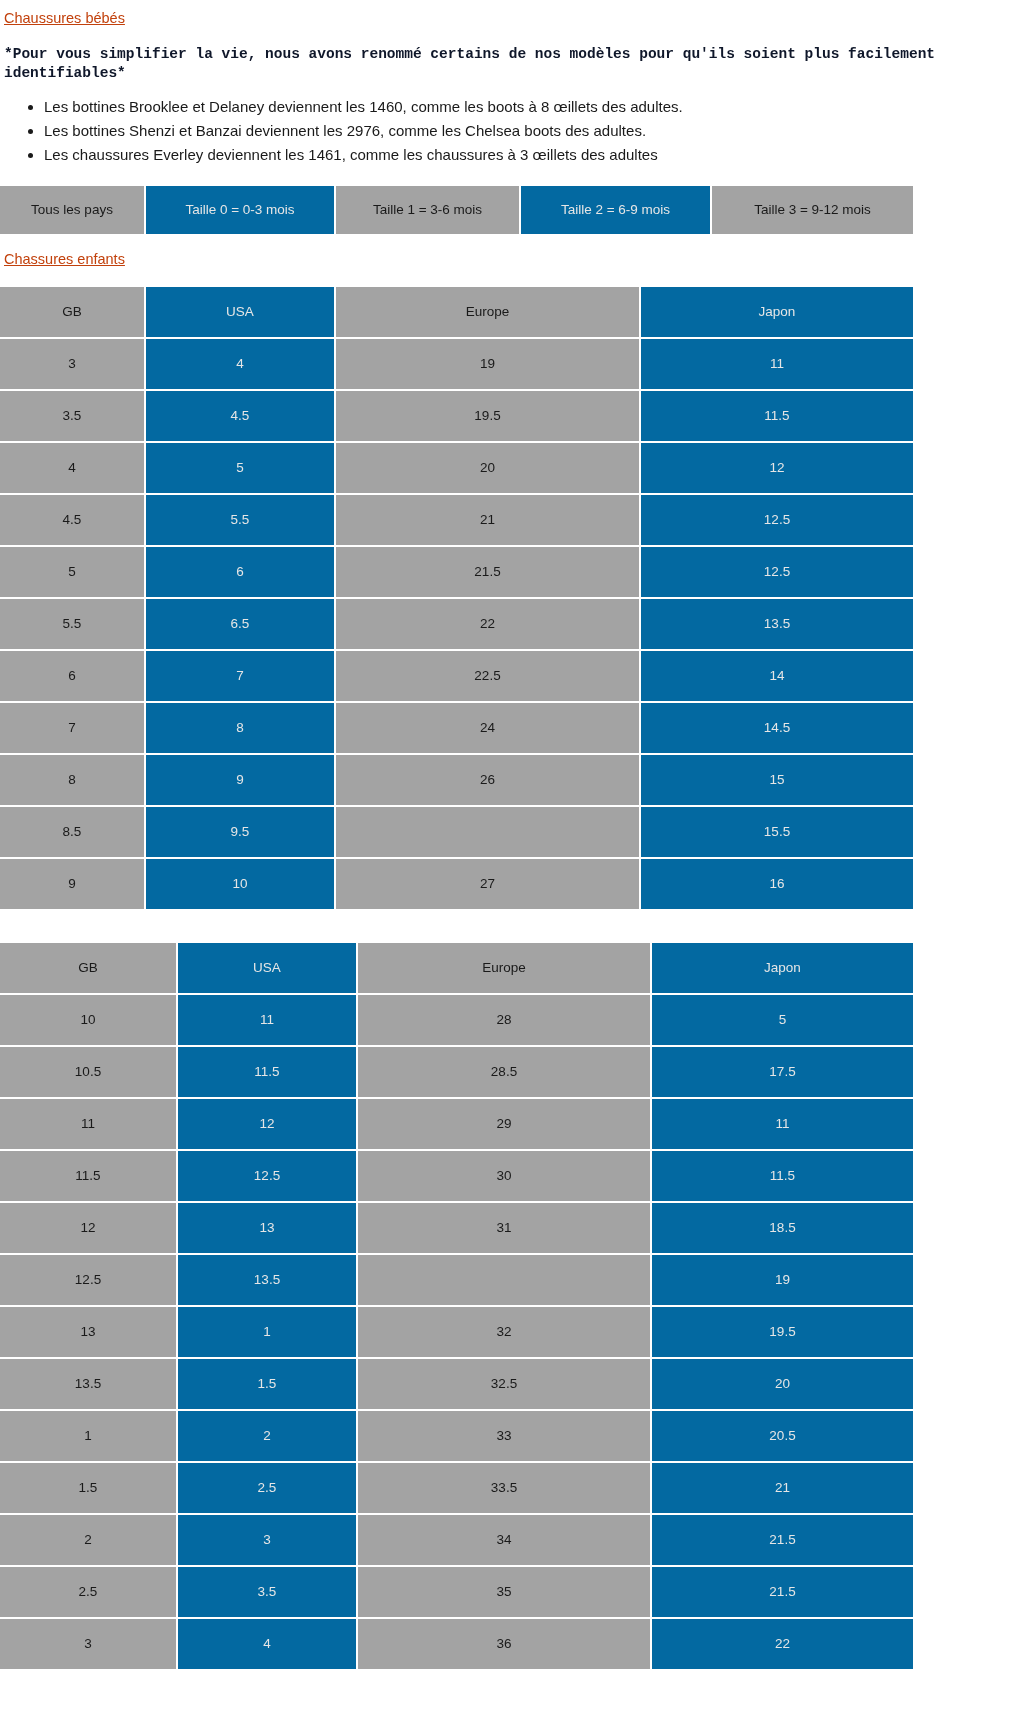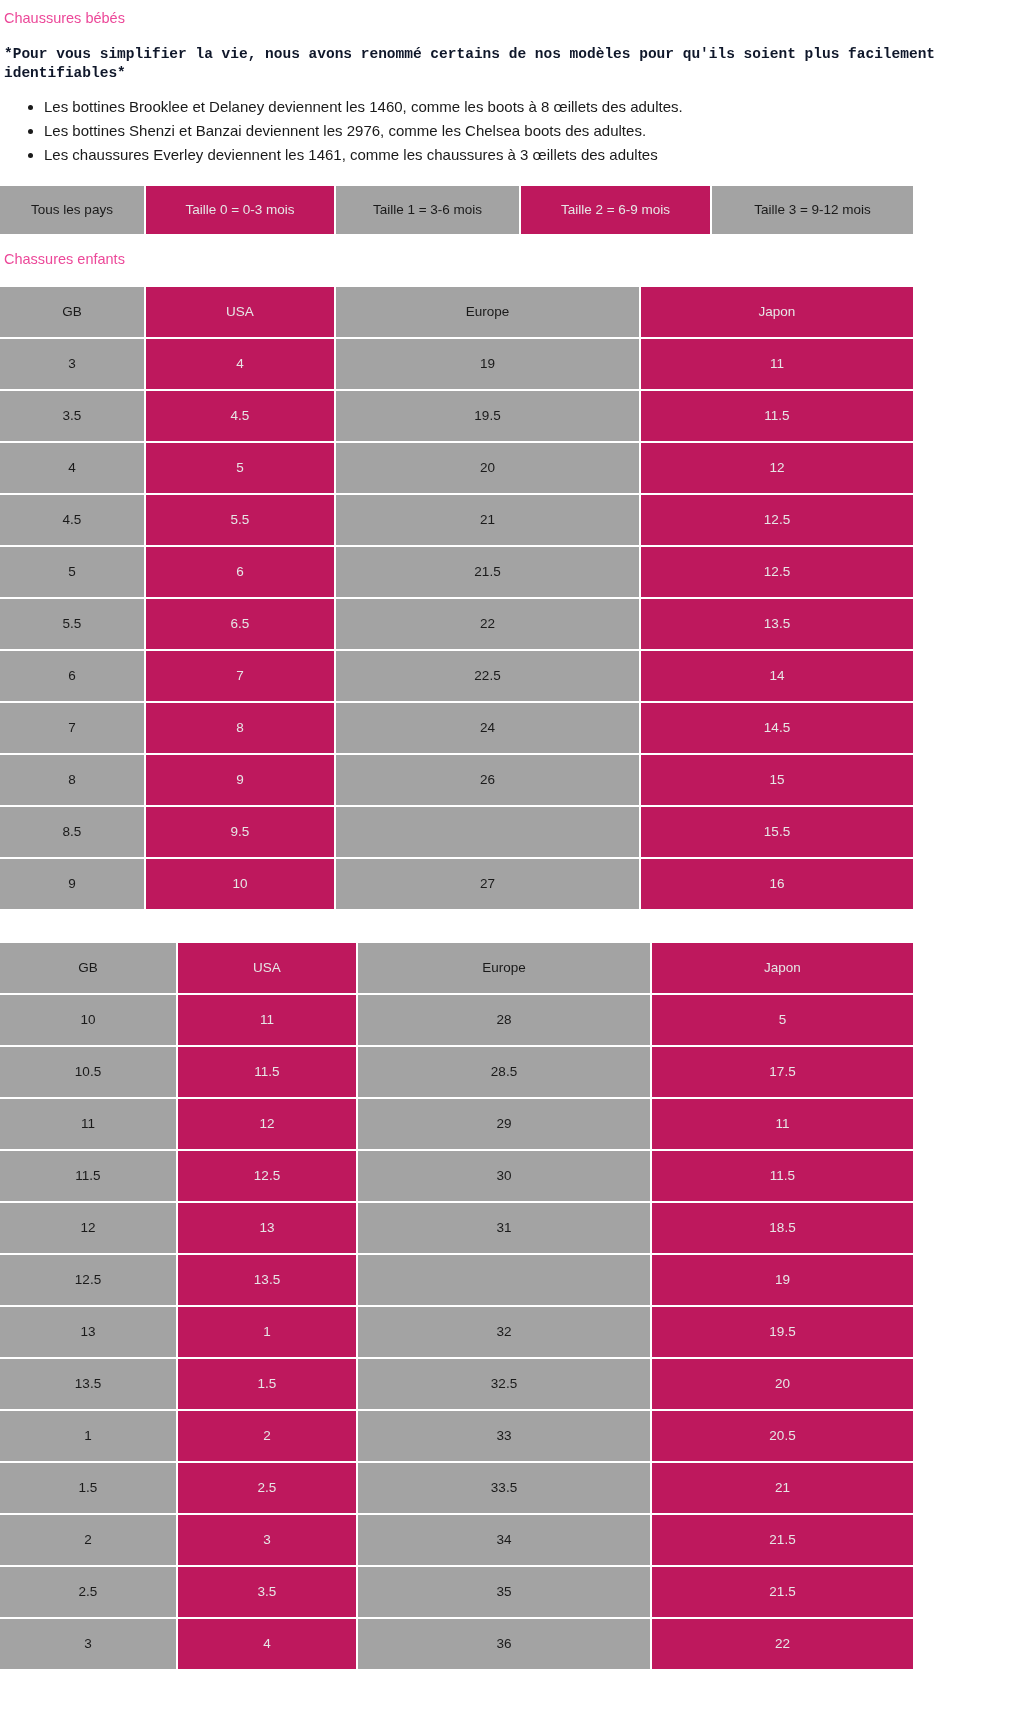--- a/index.html
+++ b/index.html
@@ -17,23 +17,24 @@
   .page {
     width: 1026px;
     box-sizing: border-box;
     padding: 0;
   }
 
   
   .section-label {
     font-size: 14.5px;
     line-height: 1.3;
-    color: #ec4899;
+    color: #c2410c;
     padding: 0 0 0 4px;
     margin: 0;
+    text-decoration: underline;
   }
   .intro-title {
     margin: 0;
     padding: 0 0 0 4px;
     font-size: 14.5px;
     font-weight: bold;
     color: #0f172a;
     line-height: 1.3;
     font-family: Liberation Mono, monospace;
   }
@@ -80,21 +81,21 @@
     border-bottom: none;
   }
   table.size-table td:last-child {
     border-right: none;
   }
   td.cell-light {
     background: #a3a3a3;
     color: #1a1a1a;
   }
   td.cell-dark {
-    background: #be185d;
+    background: #0369a1;
     color: #e6e6e6;
   }
 
   
   table.baby-table td { height: 46px; }
   table.baby-table col.c0 { width: 146px; }
   table.baby-table col.c1 { width: 190px; }
   table.baby-table col.c2 { width: 185px; }
   table.baby-table col.c3 { width: 191px; }
   table.baby-table col.c4 { width: 201px; }

